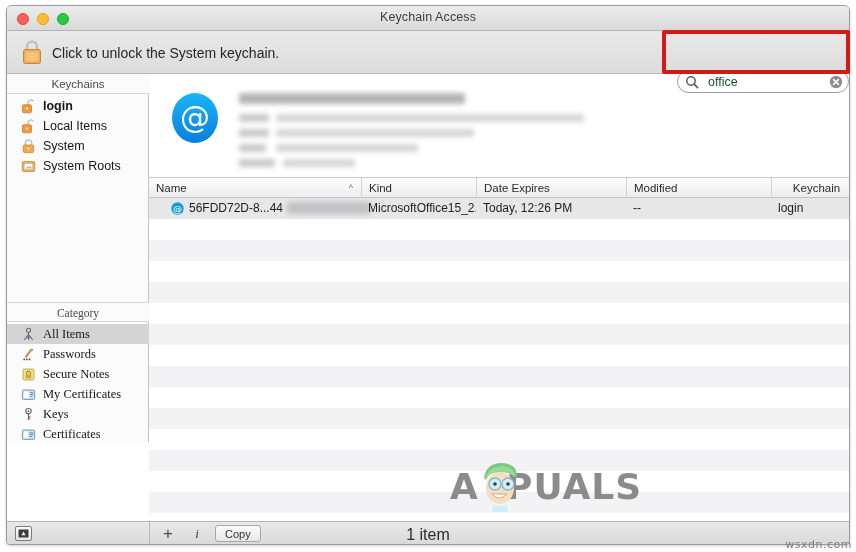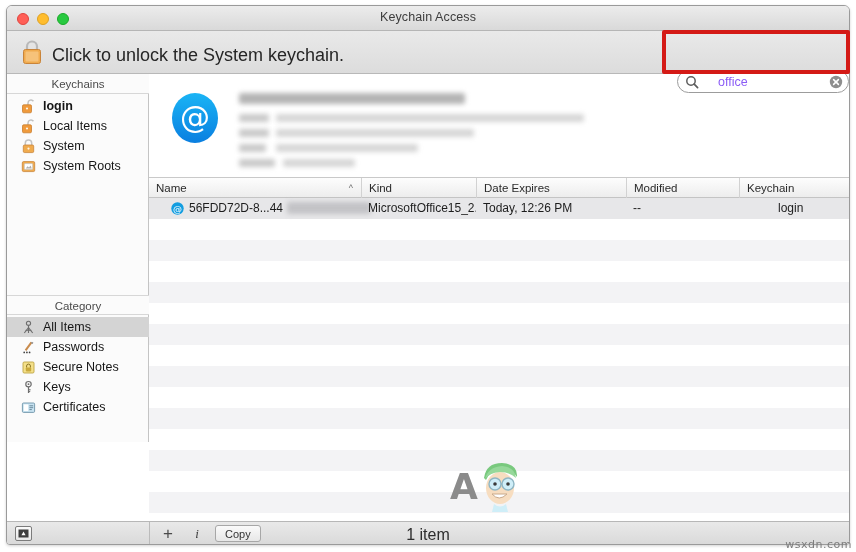--- a/index.html
+++ b/index.html
@@ -64,21 +64,21 @@
     border-bottom: 1px solid #b8b8b8;
   }
   .lock-icon {
     position: absolute;
     left: 14px; top: 8px;
     width: 22px; height: 26px;
   }
   .unlock-text {
     position: absolute;
     left: 45px; top: 14px;
-    font-size: 18px;
+    font-size: 14px;
     color: #262626;
   }
   .search-highlight {
     position: absolute;
     left: 662px; top: 30px;
     width: 188px; height: 44px;
     border: 4px solid #d41a16;
     border-radius: 2px;
     z-index: 30;
     pointer-events: none;
@@ -91,23 +91,23 @@
     border: 1px solid #9c9c9c;
     border-radius: 12px;
     z-index: 20;
   }
   .search-glass {
     position: absolute; left: 7px; top: 4px;
     width: 14px; height: 14px;
   }
   .search-value {
     position: absolute;
-    left: 38px; top: 3px;
+    left: 28px; top: 3px;
     font-size: 12.5px;
-    color: #8b5cf6;
+    color: #14532d;
     background: transparent;
     border: 0; outline: 0;
     width: 120px;
     font-family: "Liberation Sans", sans-serif;
   }
   .search-clear {
     position: absolute; right: 5px; top: 4px;
     width: 14px; height: 14px;
   }
 
@@ -150,21 +150,21 @@
   .side-row .ico {
     width: 18px; height: 16px;
     margin-right: 6px;
     flex: 0 0 18px;
     display: flex; align-items: center; justify-content: center;
   }
   .side-row .lbl { white-space: nowrap; }
   .side-row.bold .lbl { font-weight: bold; }
 
   .keychains-block { position: absolute; left:0; top: 0; width: 142px; }
-  .category-block  { position: absolute; left:0; top: 221px; width: 142px; }
+  .category-block  { position: absolute; left:0; top: 228px; width: 142px; font-family: Liberation Serif, serif; }
   .category-block .side-header { border-top: 1px solid #d7d7d7; }
 
   
   .main {
     position: absolute;
     left: 142px; top: 0;
     width: 701px; height: 447px;
     background: #ffffff;
   }
 
@@ -464,20 +464,32 @@
               <span class="ico">
                 <svg width="15" height="15" viewBox="0 0 15 15">
                   <rect x="2" y="2" width="11" height="11" rx="1.2" fill="#f4e08a" stroke="#bda443" stroke-width="0.9"></rect>
                   <path d="M5.6 7.6 V6 a1.9 1.9 0 0 1 3.8 0 V7.6" fill="none" stroke="#8a7425" stroke-width="1"></path>
                   <rect x="4.8" y="7.4" width="5.4" height="4" rx="0.8" fill="#c9a93c"></rect>
                 </svg>
               </span>
               <span class="lbl">Secure Notes</span>
             </div>
 
+            <div class="side-row">
+              <span class="ico">
+                <svg width="15" height="15" viewBox="0 0 15 15">
+                  <rect x="1.4" y="3" width="12.2" height="9.4" rx="1.1" fill="#c9e4f2" stroke="#6e93a8" stroke-width="0.9"></rect>
+                  <rect x="2.8" y="4.4" width="5.2" height="6.6" fill="#ffffff"></rect>
+                  <line x1="9.2" y1="5.6" x2="12.2" y2="5.6" stroke="#5f7f92" stroke-width="0.9"></line>
+                  <line x1="9.2" y1="7.5" x2="12.2" y2="7.5" stroke="#5f7f92" stroke-width="0.9"></line>
+                  <line x1="9.2" y1="9.4" x2="11.2" y2="9.4" stroke="#5f7f92" stroke-width="0.9"></line>
+                </svg>
+              </span>
+              <span class="lbl">My Certificates</span>
+            </div>
 
             <div class="side-row">
               <span class="ico">
                 <svg width="15" height="15" viewBox="0 0 15 15">
                   <circle cx="7.5" cy="4.2" r="2.7" fill="none" stroke="#6e6e6e" stroke-width="1.2"></circle>
                   <circle cx="7.5" cy="4.2" r="0.9" fill="#6e6e6e"></circle>
                   <line x1="7.5" y1="6.9" x2="7.5" y2="13" stroke="#6e6e6e" stroke-width="1.2"></line>
                   <line x1="7.5" y1="9.8" x2="9.6" y2="9.8" stroke="#6e6e6e" stroke-width="1.1"></line>
                   <line x1="7.5" y1="11.6" x2="9.2" y2="11.6" stroke="#6e6e6e" stroke-width="1.1"></line>
                 </svg>
@@ -539,21 +551,21 @@
           </div>
           <div class="th" style="left:212px; width:115px;">
             <span>Kind</span>
           </div>
           <div class="th" style="left:327px; width:150px;">
             <span>Date Expires</span>
           </div>
           <div class="th" style="left:477px; width:145px;">
             <span>Modified</span>
           </div>
-          <div class="th" style="left:590px; width:83px;">
+          <div class="th" style="left:622px; width:83px;text-align:center;">
             <span>Keychain</span>
           </div>
         </div>
 
         <div class="tbody">
 
           <div class="trow first">
             <span class="row-at">
               <svg width="13" height="13" viewBox="0 0 13 13">
                 <circle cx="6.5" cy="6.5" r="6.2" fill="#129de0"></circle>
@@ -595,20 +607,21 @@
         </svg>
       </span>
       <span class="bb-sep"></span>
       <span class="bb-plus">+</span>
       <span class="bb-info">i</span>
       <span class="bb-copy">Copy</span>
       <span class="bb-count">1 item</span>
     </div>
 
     <div class="watermark">
+      <span class="wm-text">PUALS</span>
       <span style="position:absolute; left:6px; top:8px; font-size:36px; font-weight:bold; color:#8b8b8b; font-family:'DejaVu Sans', sans-serif;">A</span>
       <span style="position:absolute; left:30px; top:0px;">
         <svg width="52" height="54" viewBox="0 0 52 54">
 
           <ellipse cx="26" cy="30" rx="14" ry="16" fill="#f7ddc0"></ellipse>
 
           <path d="M10 20 Q12 5 28 5 Q44 6 43 19 Q40 13 30 12 Q16 12 12 22 Z" fill="#79c97e"></path>
           <path d="M11 21 Q14 9 28 8 Q41 9 42 20 Q36 14 26 14 Q15 15 11 21 Z" fill="#96d89a"></path>
 
           <circle cx="21" cy="26" r="6" fill="#cfeef8" stroke="#8fb6c4" stroke-width="1.4"></circle>

